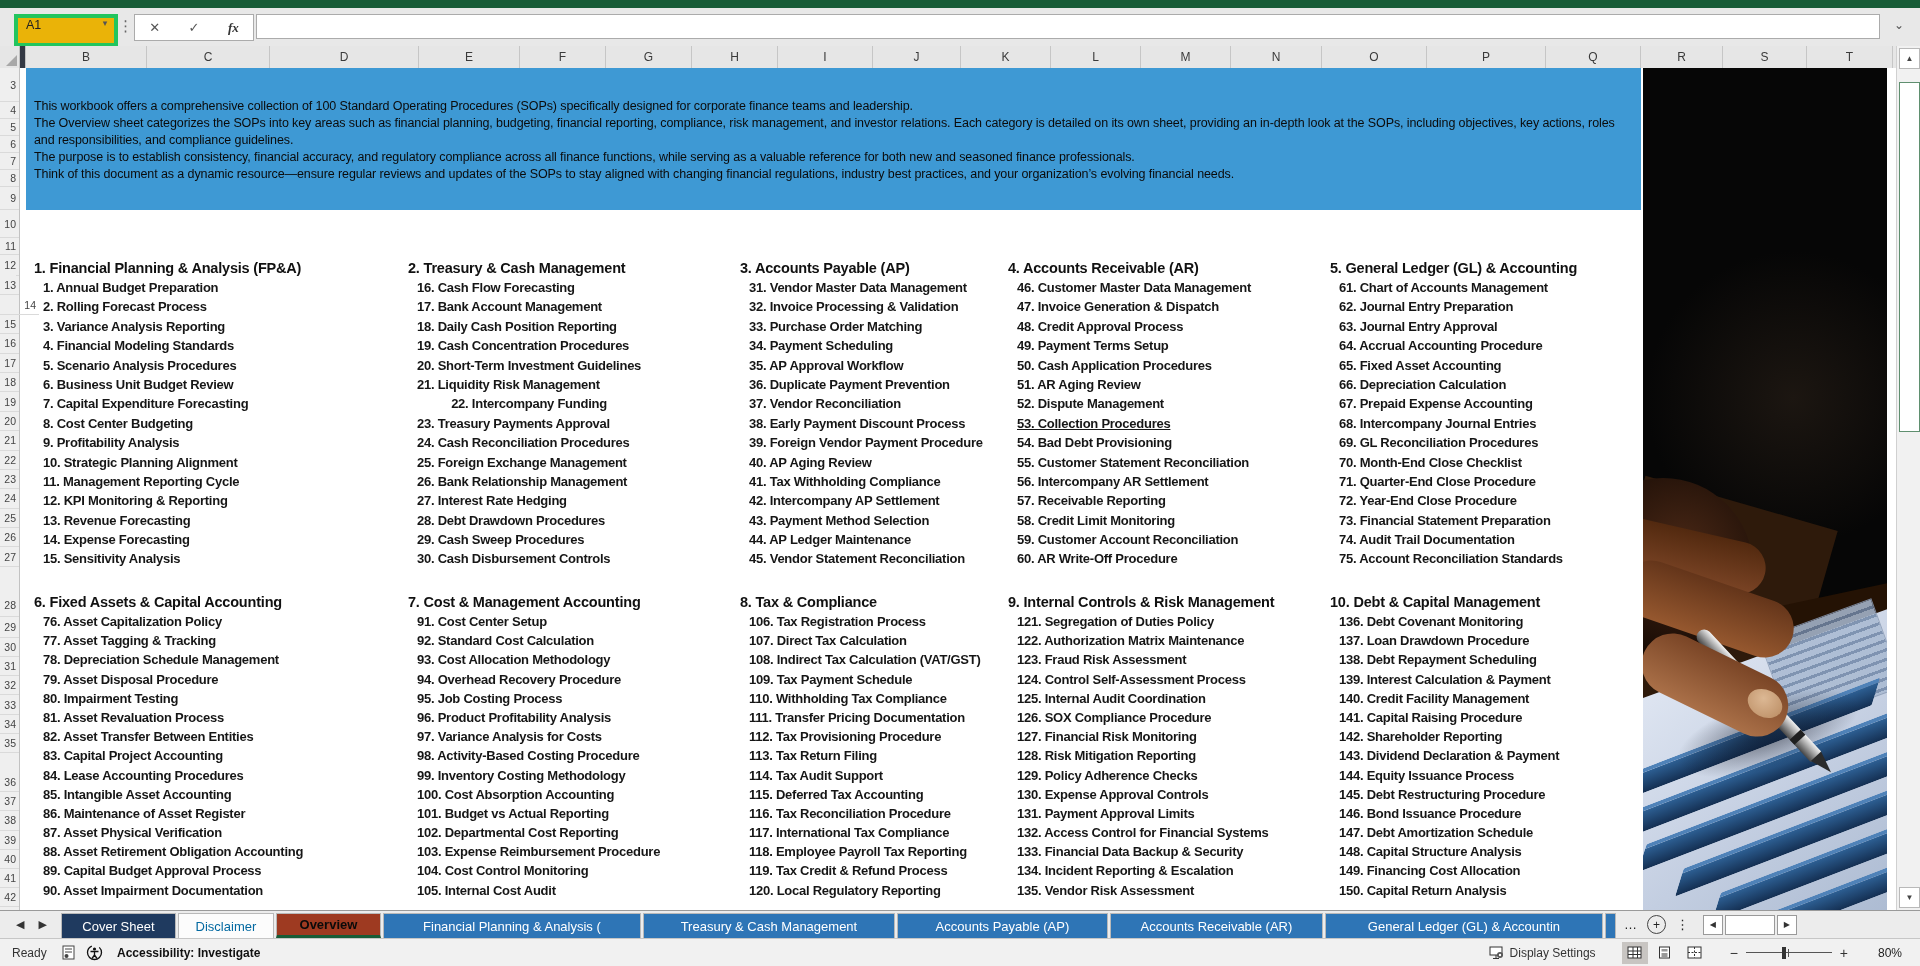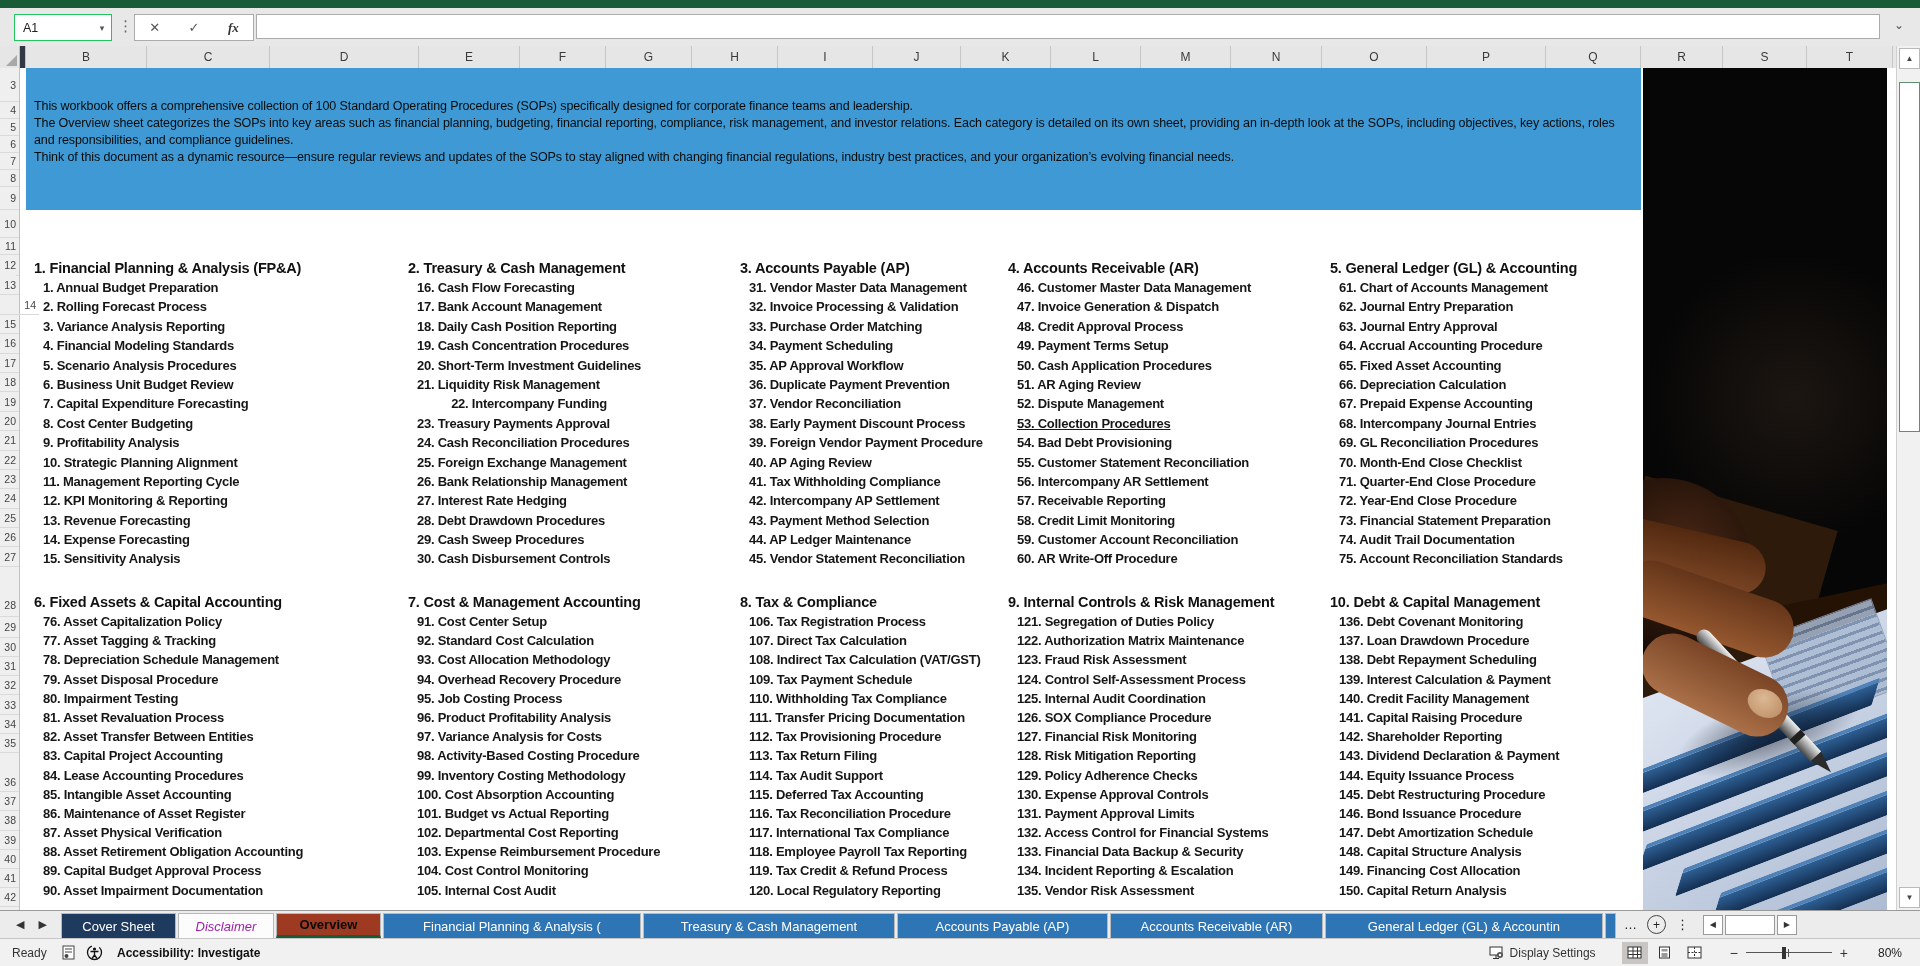--- a/index.html
+++ b/index.html
@@ -1,22 +1,22 @@
 <!DOCTYPE html>
 <html><head>
 <meta charset="utf-8">
 <style>
   html,body{margin:0;padding:0;background:#777;}
   #app{position:relative;width:1920px;height:966px;background:#fff;overflow:hidden;
        font-family:"Liberation Sans",sans-serif;-webkit-font-smoothing:antialiased;}
   
   .green-strip{position:absolute;left:0;top:0;width:1920px;height:8px;background:var(--excel-green,#185C37);}
   .formula-row{position:absolute;left:0;top:8px;width:1920px;height:38px;background:#E8E8E8;border-bottom:1px solid #C9C9C9;}
-  .name-box{position:absolute;left:14px;top:6px;width:96px;height:25px;background:#ffffff;border:1px solid #22c55e;
-            display:flex;align-items:center;font-size:12.5px;color:#222;}
+  .name-box{position:absolute;left:14px;top:6px;width:96px;height:25px;background:#eab308;border:4px solid #22c55e;
+            display:flex;font-size:12.5px;color:#222;}
   .name-box .nb-val{padding-left:8px;flex:1;}
   .name-box .nb-dd{width:18px;text-align:center;color:#555;font-size:9px;}
   .fr-kebab{position:absolute;left:118px;top:9px;color:#666;font-size:15px;letter-spacing:0;}
   .fx-group{position:absolute;left:134px;top:6px;width:118px;height:25px;background:#fff;border:1px solid #ABABAB;
             display:flex;align-items:center;justify-content:space-around;}
   .fx-group .btn{font-size:13px;color:#555;width:30px;text-align:center;cursor:default;}
   .fx-group .fx{font-family:"Liberation Serif",serif;font-style:italic;font-weight:bold;color:#333;}
   .formula-input{position:absolute;left:256px;top:6px;width:1624px;height:25px;background:#fff;border:1px solid #ABABAB;
                  font-size:12px;color:#222;display:flex;align-items:center;padding-left:6px;box-sizing:border-box;}
   .fr-expand{position:absolute;left:1894px;top:10px;color:#555;font-size:12px;}
@@ -77,21 +77,21 @@
   .vs-btn{position:absolute;left:2px;width:19px;height:19px;background:#fff;border:1px solid #B9B9B9;
           font-size:8px;color:#444;display:flex;align-items:center;justify-content:center;}
   .vs-thumb{position:absolute;left:2px;top:36px;width:19px;height:348px;background:#fff;border:1px solid #5f8f6f;}
   
   .tabbar{position:absolute;left:0;top:910px;width:1920px;height:28px;background:#ECECEC;border-top:1px solid #9a9a9a;
           display:flex;align-items:stretch;box-sizing:border-box;}
   .tab-nav{display:flex;align-items:center;gap:14px;padding:0 14px 0 16px;color:#333;font-size:11px;}
   .tab{display:flex;align-items:center;justify-content:center;font-size:13px;margin-top:2px;margin-right:2px;
        padding:0 4px;box-sizing:border-box;border:1px solid #b9b9b9;border-bottom:none;}
   .tab-navy{background:var(--tab-navy,#1F3A5F);color:#fff;}
-  .tab-white{background:#FCFCFC;color:#a21caf;font-style:italic;}
+  .tab-white{background:#FCFCFC;color:#0369a1;}
   .tab-red{background:var(--tab-red,#9E3A21);color:#0a0a0a;font-weight:bold;border-bottom:3px solid var(--excel-green,#185C37);}
   .tab-blue{background:var(--tab-blue,#2E75B6);color:#fff;}
   .tab-sliver{width:9px;margin-top:2px;background:var(--tab-blue,#2E75B6);border:1px solid #b9b9b9;border-bottom:none;}
   .tab-right{display:flex;align-items:center;gap:10px;margin-left:8px;color:#222;}
   .tr-glyph{font-size:13px;color:#222;}
   .tr-add{width:17px;height:17px;border:1px solid #444;border-radius:50%;display:flex;align-items:center;justify-content:center;font-size:12px;}
   .hscroll{display:flex;align-items:center;gap:2px;margin-left:4px;}
   .hs-btn{width:18px;height:18px;background:#fff;border:1px solid #9a9a9a;display:flex;align-items:center;justify-content:center;font-size:8px;color:#333;}
   .hs-thumb{width:48px;height:18px;background:#fff;border:1px solid #9a9a9a;}
   
@@ -202,20 +202,21 @@
         <div class="rowcell" style="height: 19.2px;">41</div>
         <div class="rowcell" style="height: 19.2px;">42</div>
         <div class="rowcell" style="height: 19.2px;">43</div>
         <div class="rowcell" style="height: 19.2px;">44</div>
         <div class="rowcell" style="height: 14px;">45</div>
       </div>
 
     <div class="intro-block" id="intro">
         <div class="intro-line">This workbook offers a comprehensive collection of 100 Standard Operating Procedures (SOPs) specifically designed for corporate finance teams and leadership.</div>
         <div class="intro-line">The Overview sheet categorizes the SOPs into key areas such as financial planning, budgeting, financial reporting, compliance, risk management, and investor relations. Each category is detailed on its own sheet, providing an in-depth look at the SOPs, including objectives, key actions, roles and responsibilities, and compliance guidelines.</div>
+        <div class="intro-line">The purpose is to establish consistency, financial accuracy, and regulatory compliance across all finance functions, while serving as a valuable reference for both new and seasoned finance professionals.</div>
         <div class="intro-line">Think of this document as a dynamic resource—ensure regular reviews and updates of the SOPs to stay aligned with changing financial regulations, industry best practices, and your organization’s evolving financial needs.</div>
       </div>
 
 
     <div class="photo">
       <div class="ph-glow"></div>
       <div class="ph-desk"></div>
       <div class="ph-desk2"></div>
       <div class="ph-paper"></div>
       <div class="ph-doc"></div>

